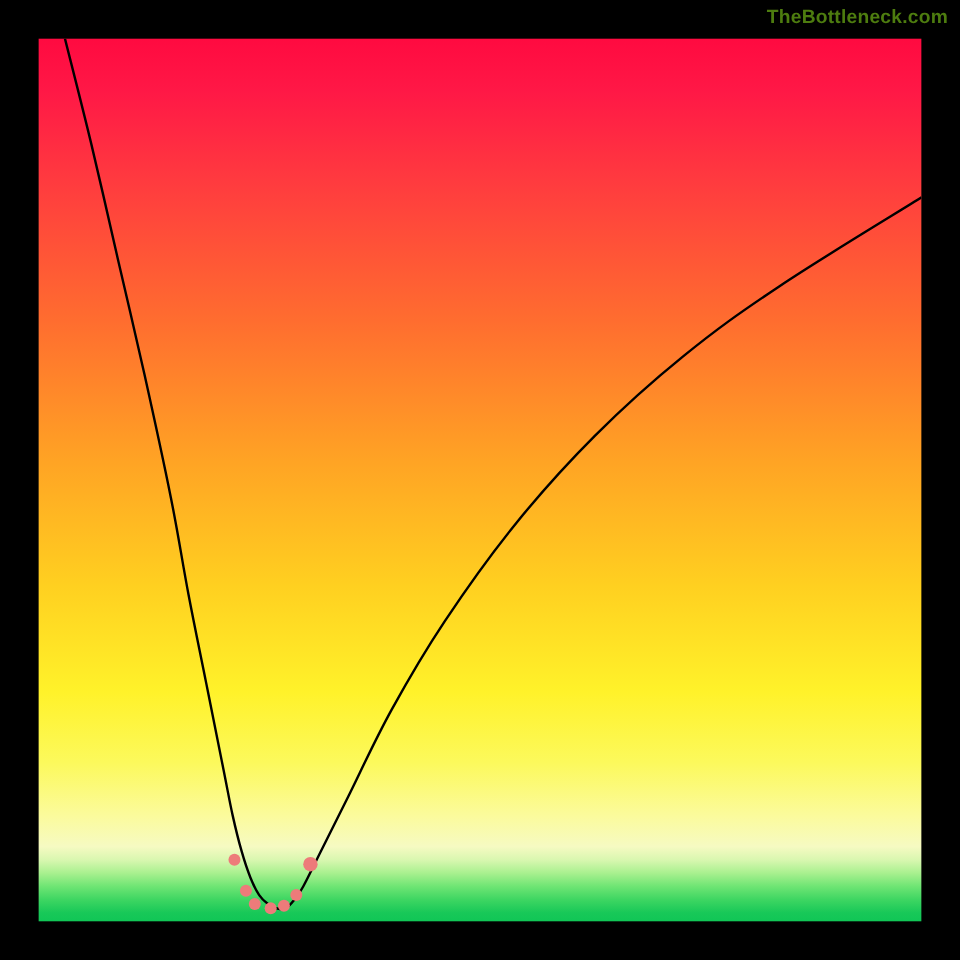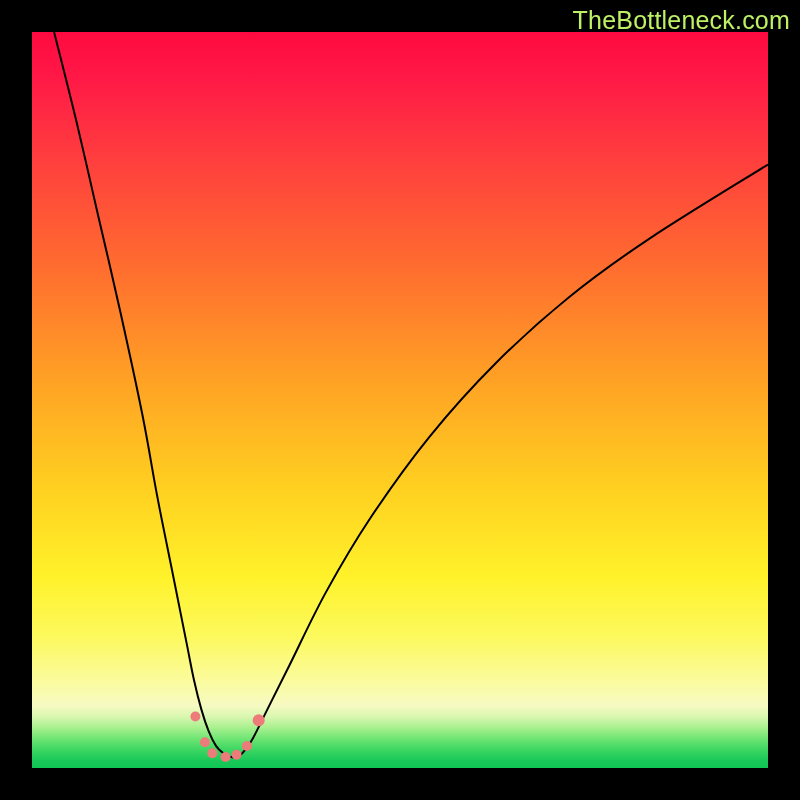--- a/index.html
+++ b/index.html
@@ -52,23 +52,23 @@
     position: absolute;
     inset: 0;
     width: 100%;
     height: 100%;
     pointer-events: none;
   }
   .watermark {
     position: absolute;
     top: 6px;
     right: 10px;
-    color: #bef264;
-    font-size: 25px;
-    font-weight: 400;
+    color: #4d7c0f;
+    font-size: 16px;
+    font-weight: 700;
     letter-spacing: 0.2px;
     pointer-events: none;
   }
 </style>
 </head>
 <body>
 
 <div class="frame">
 
   <div class="plot">

